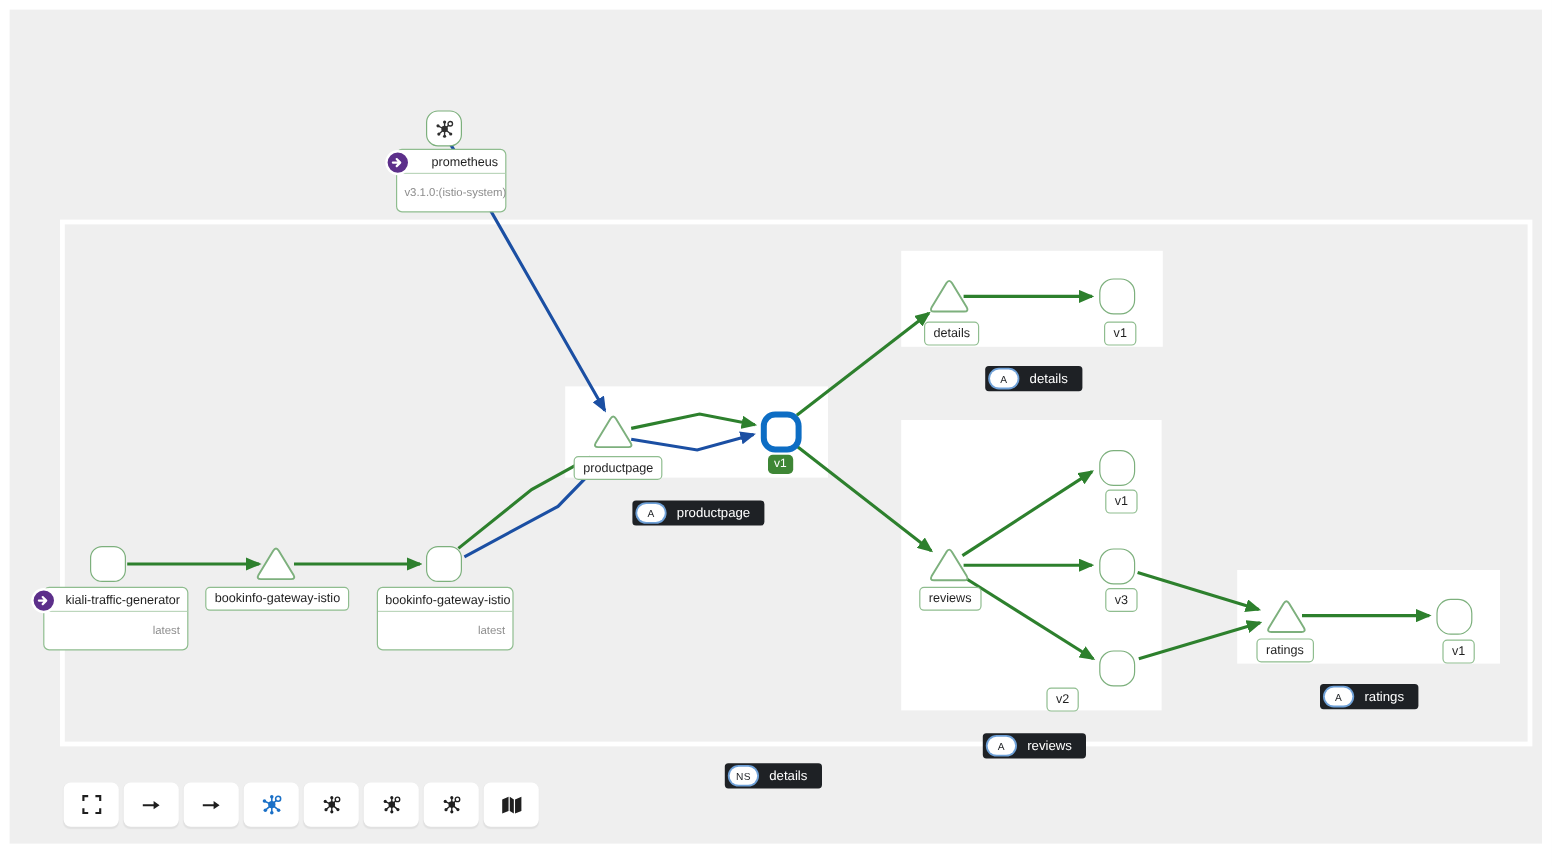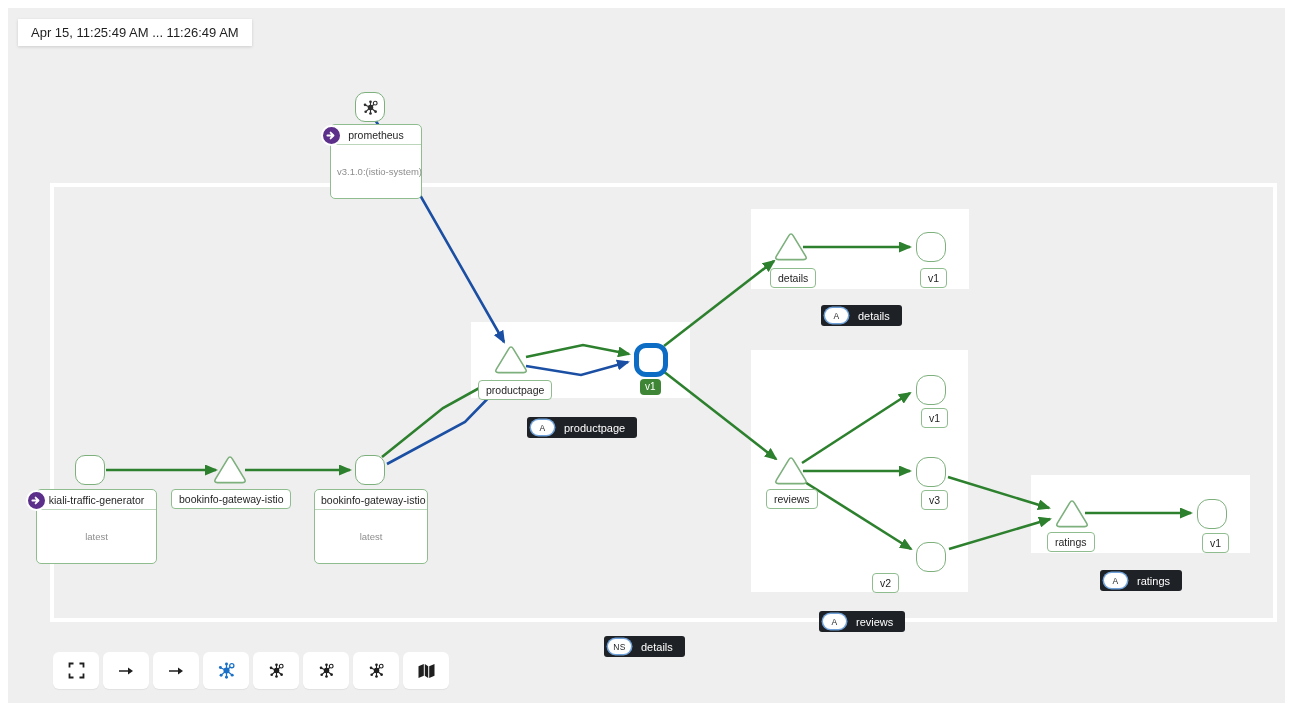--- a/index.html
+++ b/index.html
@@ -17,23 +17,23 @@
   .sq{position:absolute;width:30px;height:30px;background:#fff;border:1.5px solid #7db07d;
     border-radius:10px;box-sizing:border-box;z-index:4;display:flex;align-items:center;justify-content:center;}
   .vnode{border-radius:12px;}
   .sel{position:absolute;width:34px;height:34px;background:#fff;border:5px solid #0d6dc4;
     border-radius:12px;box-sizing:border-box;z-index:4;}
   svg.tri{position:absolute;z-index:4;overflow:visible;}
   .tripath{fill:#ffffff;stroke:#7db07d;stroke-width:1.6;stroke-linejoin:round;}
   .nlabel{position:absolute;z-index:5;background:#fff;border:1px solid #8fbd8f;border-radius:4px;
     font-size:10.5px;color:#1f1f1f;padding:3px 7px;white-space:nowrap;}
   .nlabel2{position:absolute;z-index:5;background:#fff;border:1px solid #8fbd8f;border-radius:5px;
-    text-align:center;color:#1f1f1f;box-sizing:border-box;}
+    text-align:right;color:#1f1f1f;box-sizing:border-box;}
   .nlabel2 .row1{padding:4px 6px 3px 6px;font-size:10.5px;white-space:nowrap;}
-  .nlabel2 .row2{border-top:1px solid #bcd6bc;padding:21px 6px;font-size:9.5px;color:#8d8d8d;white-space:nowrap;}
+  .nlabel2 .row2{border-top:1px solid #bcd6bc;padding:10px 6px;font-size:9.5px;color:#8d8d8d;white-space:nowrap;}
   .pbadge{position:absolute;z-index:6;width:21px;height:21px;border-radius:50%;background:#5c2f8a;
     border:2px solid #fff;box-sizing:border-box;display:flex;align-items:center;justify-content:center;}
   .vbadge{position:absolute;z-index:5;background:#3e8635;color:#fff;font-size:10px;
     padding:3px 5px;border-radius:4px;line-height:1;}
   .dark-badge{position:absolute;z-index:6;display:inline-flex;align-items:center;gap:10px;
     background:#1e2125;color:#fff;border-radius:3px;padding:3px 12px 3px 4px;font-size:11px;white-space:nowrap;}
   .pill{background:#fff;color:#1e2125;border-radius:8px;min-width:23px;height:15px;
     display:inline-flex;align-items:center;justify-content:center;font-size:8.5px;
     box-shadow:0 0 0 1.5px #6fa1d8;letter-spacing:.3px;}
   .tbtn{position:absolute;top:652px;width:46px;height:37px;background:#fff;border:none;border-radius:6px;
@@ -41,21 +41,20 @@
     box-shadow:0 1px 1px rgba(0,0,0,.06);z-index:7;padding:0;}
   .tbtn.active{color:#1a70c7;}
   .mesh-ic{color:#2f2f2f;}
 </style>
 </head>
 <body>
 
 <div class="canvas">
   <div class="panel"></div>
 
-  <div class="time-box">Apr 15, 11:25:49 AM ... 11:26:49 AM</div>
 
   <div class="ns-box"></div>
 
   <div class="gbox" style="left:471px;top:322px;width:219px;height:76px"></div>
   <div class="gbox" style="left:751px;top:209px;width:218px;height:80px"></div>
   <div class="gbox" style="left:751px;top:350px;width:217px;height:242px"></div>
   <div class="gbox" style="left:1031px;top:475px;width:219px;height:78px"></div>
 
   <svg class="edges" width="1293" height="722">
     <defs>

